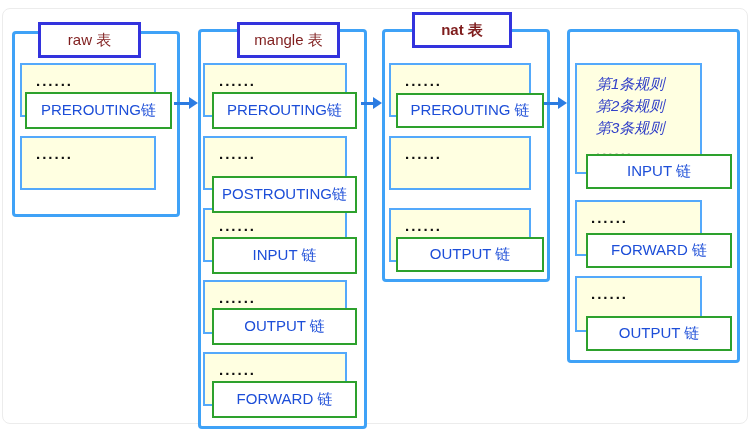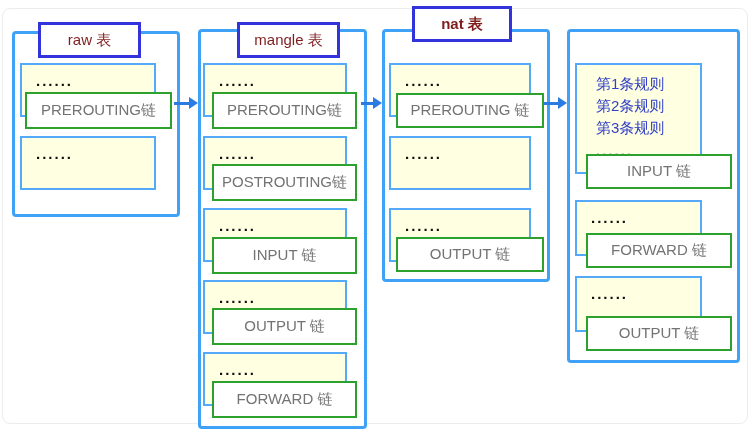--- a/index.html
+++ b/index.html
@@ -10,26 +10,26 @@
   
   .tbl-container{position:absolute;border:3px solid #3fa2f7;border-radius:4px;background:#fff;}
   .tbl-title{position:absolute;border:3px solid #3333dd;background:#fff;z-index:3;
     display:flex;align-items:center;justify-content:center;
     font-size:15px;color:#7f1d1d;white-space:nowrap;}
   .t-bold{font-weight:700;}
   
   .cream{position:absolute;background:#ffffe1;border:2px solid #54a9fb;z-index:1;}
   .dots{font-weight:700;font-size:15px;letter-spacing:2px;color:#111;
     margin:8px 0 0 14px;line-height:1;}
-  .rules{font-size:15px;line-height:22px;color:#3341c8;padding:8px 0 0 19px;white-space:pre-line;}
+  .rules{font-size:15px;line-height:22px;color:#3341c8;padding:8px 0 0 19px;white-space:pre-line;font-style:italic;}
   .rules-dots{margin:4px 0 0 19px;}
   
   .chain{position:absolute;background:#fff;border:2px solid #2da12d;z-index:2;
     display:flex;align-items:center;justify-content:center;
-    font-size:15px;color:#737373;white-space:nowrap;text-align:right;}
+    font-size:15px;color:#1d4ed8;white-space:nowrap;text-align:right;}
   
   .arrow{position:absolute;height:12px;z-index:4;}
   .arrow .shaft{position:absolute;left:0;right:6px;top:5px;height:3px;background:#2b7ce2;}
   .arrow .head{position:absolute;right:0;top:0;width:0;height:0;
     border-left:9px solid #2b7ce2;border-top:6px solid transparent;border-bottom:6px solid transparent;}
 </style>
 </head>
 <body>
 
 <div id="stage">
@@ -51,39 +51,39 @@
   <div class="tbl-title" style="left:237px;top:22px;width:97px;height:30px">mangle 表</div>
 
   <div class="cream" style="left:203px;top:63px;width:140px;height:50px">
     <div class="dots">......</div>
   </div>
   <div class="chain" style="left:212px;top:92px;width:141px;height:33px">PREROUTING链</div>
 
   <div class="cream" style="left:203px;top:136px;width:140px;height:50px">
     <div class="dots">......</div>
   </div>
-  <div class="chain" style="left:212px;top:164px;width:141px;height:33px">POSTROUTING链</div>
+  <div class="chain" style="left:212px;top:176px;width:141px;height:33px">POSTROUTING链</div>
 
   <div class="cream" style="left:203px;top:208px;width:140px;height:50px">
     <div class="dots">......</div>
   </div>
   <div class="chain" style="left:212px;top:237px;width:141px;height:33px">INPUT 链</div>
 
   <div class="cream" style="left:203px;top:280px;width:140px;height:50px">
     <div class="dots">......</div>
   </div>
   <div class="chain" style="left:212px;top:308px;width:141px;height:33px">OUTPUT 链</div>
 
   <div class="cream" style="left:203px;top:352px;width:140px;height:50px">
     <div class="dots">......</div>
   </div>
   <div class="chain" style="left:212px;top:381px;width:141px;height:33px">FORWARD 链</div>
 
   <div class="tbl-container" style="left:382px;top:29px;width:162px;height:247px"></div>
-  <div class="tbl-title t-bold" style="left:412px;top:6px;width:94px;height:30px">nat 表</div>
+  <div class="tbl-title t-bold" style="left:412px;top:12px;width:94px;height:30px">nat 表</div>
 
   <div class="cream" style="left:389px;top:63px;width:138px;height:50px">
     <div class="dots">......</div>
   </div>
   <div class="chain" style="left:396px;top:93px;width:144px;height:31px">PREROUTING 链</div>
 
   <div class="cream" style="left:389px;top:136px;width:138px;height:50px">
     <div class="dots">......</div>
   </div>
 

